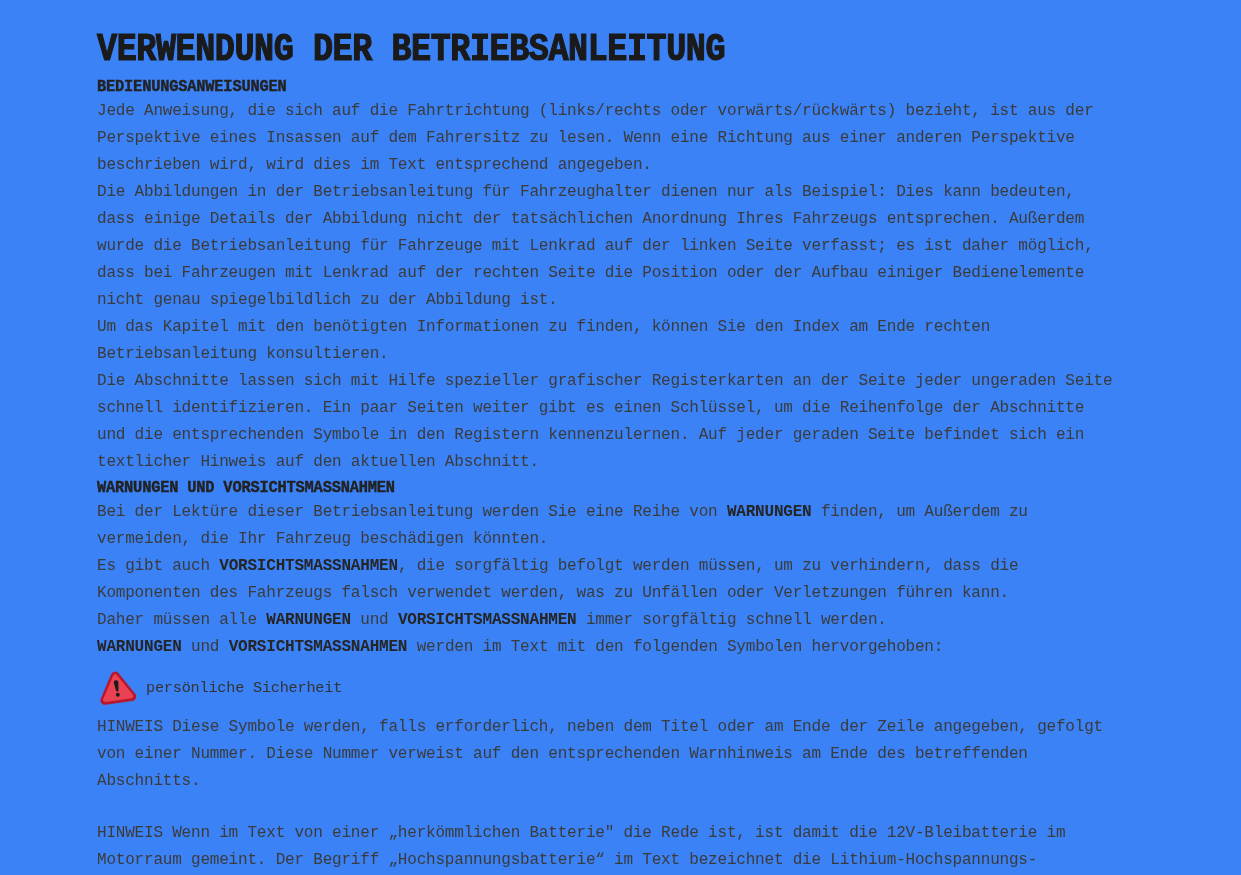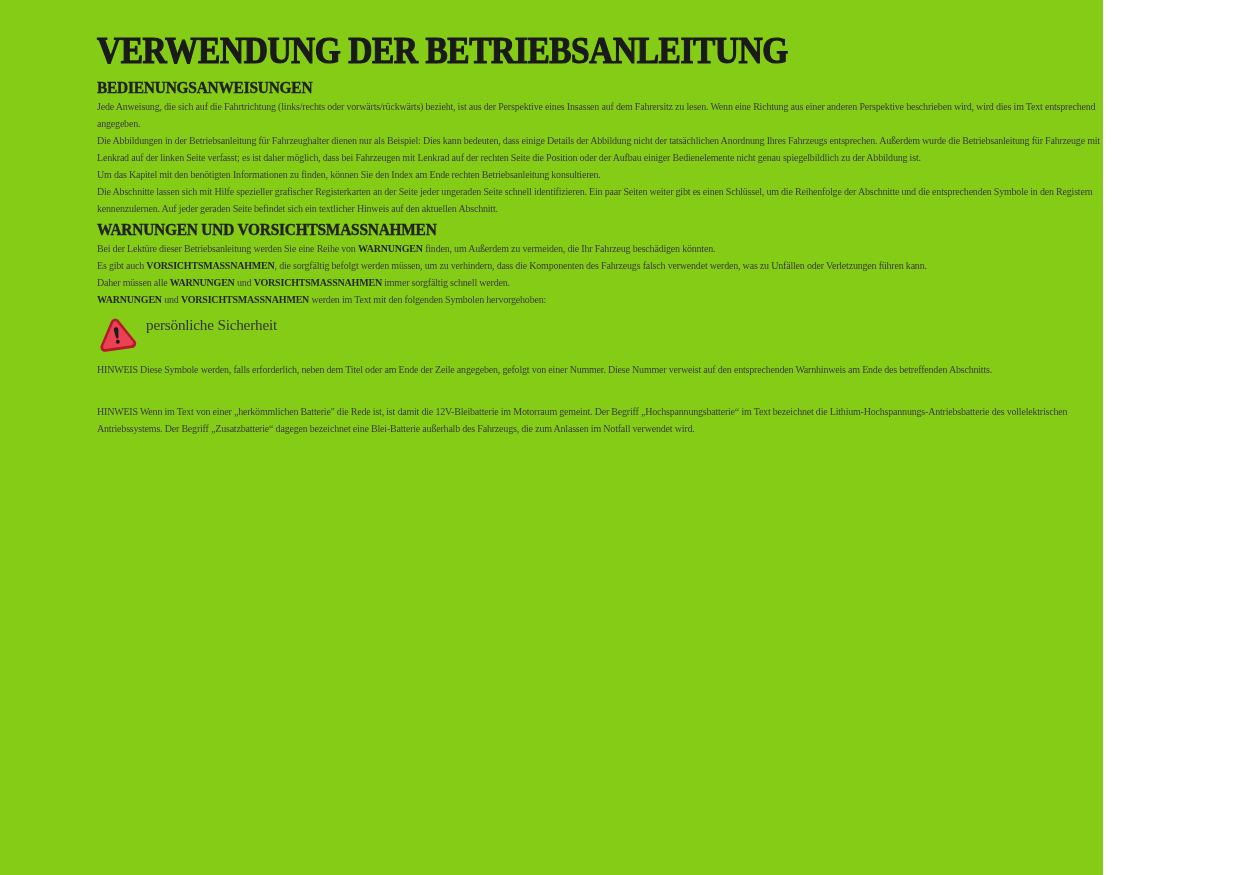--- a/index.html
+++ b/index.html
@@ -1,20 +1,20 @@
 <!DOCTYPE html>
 <html lang="de"><head>
 <meta charset="utf-8">
 <style>
   html,body{margin:0;padding:0;background:#ffffff;}
   .page{
     position:relative;
-    width:1103px;height:875px;
-    background:#84cc16;
-    font-family:Liberation Serif, serif;
+    width:1241px;height:875px;
+    background:#3b82f6;
+    font-family:Liberation Mono, monospace;
     color:#3b3b3b;
     overflow:hidden;
   }
   .content{
     position:absolute;
     left:97px;top:30px;
     width:1018px;
   }
   h1.title{
     margin:0 0 9px 0;
@@ -33,29 +33,29 @@
     font-weight:bold;
     color:#222222;
     letter-spacing:-0.2px;
     -webkit-text-stroke:0.4px #222222;
     transform:scaleX(0.96);
     transform-origin:0 50%;
     white-space:nowrap;
   }
   p.body{
     margin:0;
-    font-size:10px;
-    line-height:17px;
+    font-size:16px;
+    line-height:27px;
     letter-spacing:-0.2px;
     color:#3b3b3b;
   }
   p.body b{color:#252525;}
   .symbols{margin-top:8px;}
   .symbol-row{
-    display:flex;
+    display:flex;align-items:center;
     height:38px;margin-bottom:7px;
   }
   .tri-box{width:40px;height:38px;flex:0 0 40px;}
   .symbol-label{
     margin-left:9px;
     font-size:15.2px;
     letter-spacing:-0.2px;
     color:#333333;
   }
   .glyph{fill:#1c1c1c;stroke:none;}

